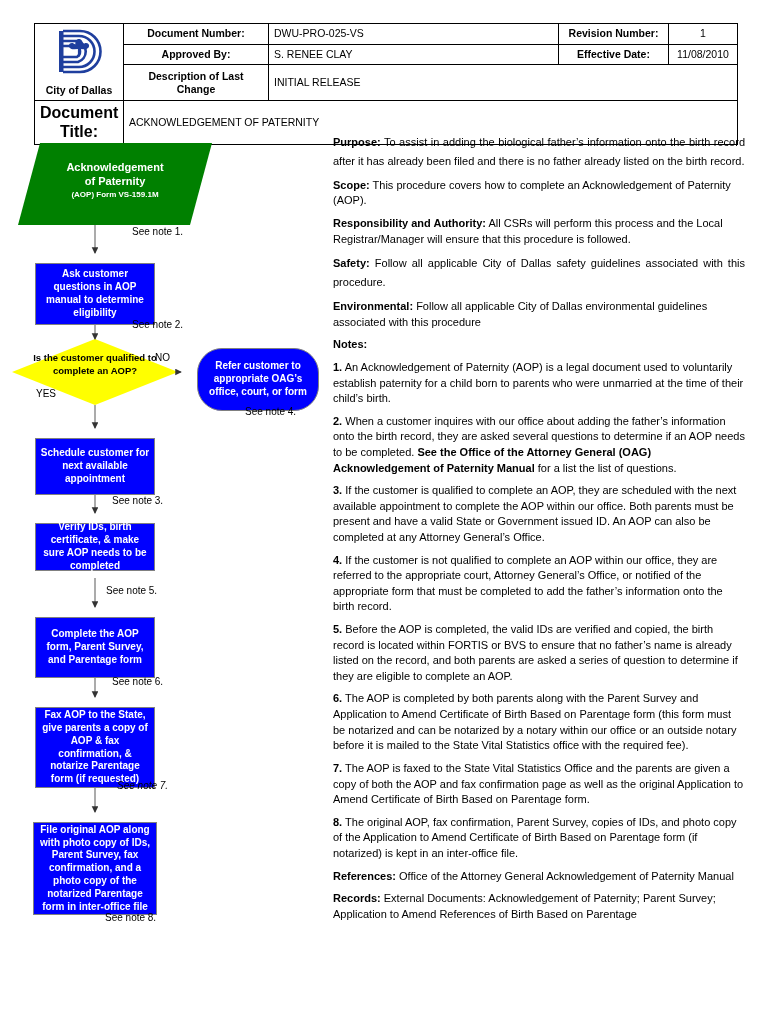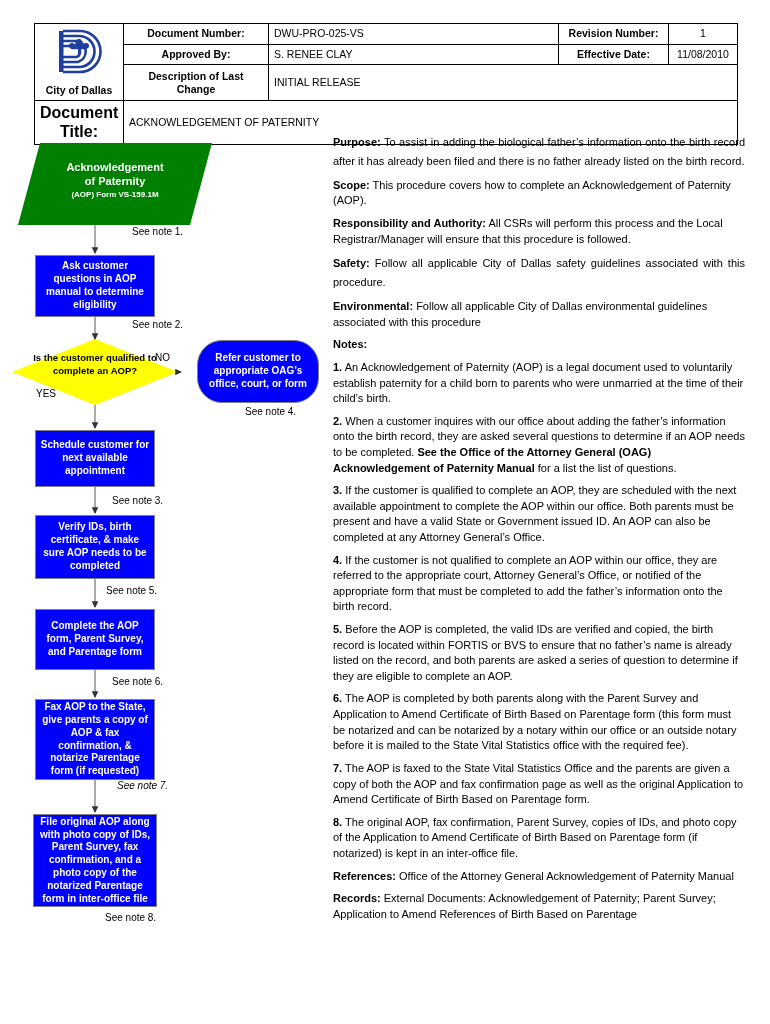--- a/index.html
+++ b/index.html
@@ -90,20 +90,21 @@
     position: absolute;
     box-sizing: border-box;
     display: flex;
     align-items: center;
     justify-content: center;
     text-align: center;
     font-weight: bold;
     font-size: 10px;
     line-height: 1.28;
     padding: 2px 3px;
+    margin-top: 8px;
   }
   .node.process {
     background: #0000FF;
     color: #ffffff;
     border: 1px solid #808080;
   }
   .node-text { display: block; width: 100%; }
 
   .startpara {
     position: absolute;
@@ -245,21 +246,21 @@
   </div>
 
   <div class="node process" style="left:197px; top:340px; width:122px; height:63px;border-radius:25px;">
     <span class="node-text">Refer customer to appropriate OAG’s office, court, or form</span>
   </div>
 
   <div class="node process" style="left:35px; top:430px; width:120px; height:57px;">
     <span class="node-text">Schedule customer for next available appointment</span>
   </div>
 
-  <div class="node process" style="left:35px; top:515px; width:120px; height:64px;">
+  <div class="node process" style="left:35px; top:515px; width:120px; height:48px;">
     <span class="node-text">Verify IDs, birth certificate, &amp; make sure AOP needs to be completed</span>
   </div>
 
   <div class="node process" style="left:35px; top:609px; width:120px; height:61px;">
     <span class="node-text">Complete the AOP form, Parent Survey, and Parentage form</span>
   </div>
 
   <div class="node process" style="left:35px; top:699px; width:120px; height:81px;">
     <span class="node-text">Fax AOP to the State, give parents  a copy of AOP &amp; fax confirmation, &amp; notarize Parentage form (if requested)</span>
   </div>

